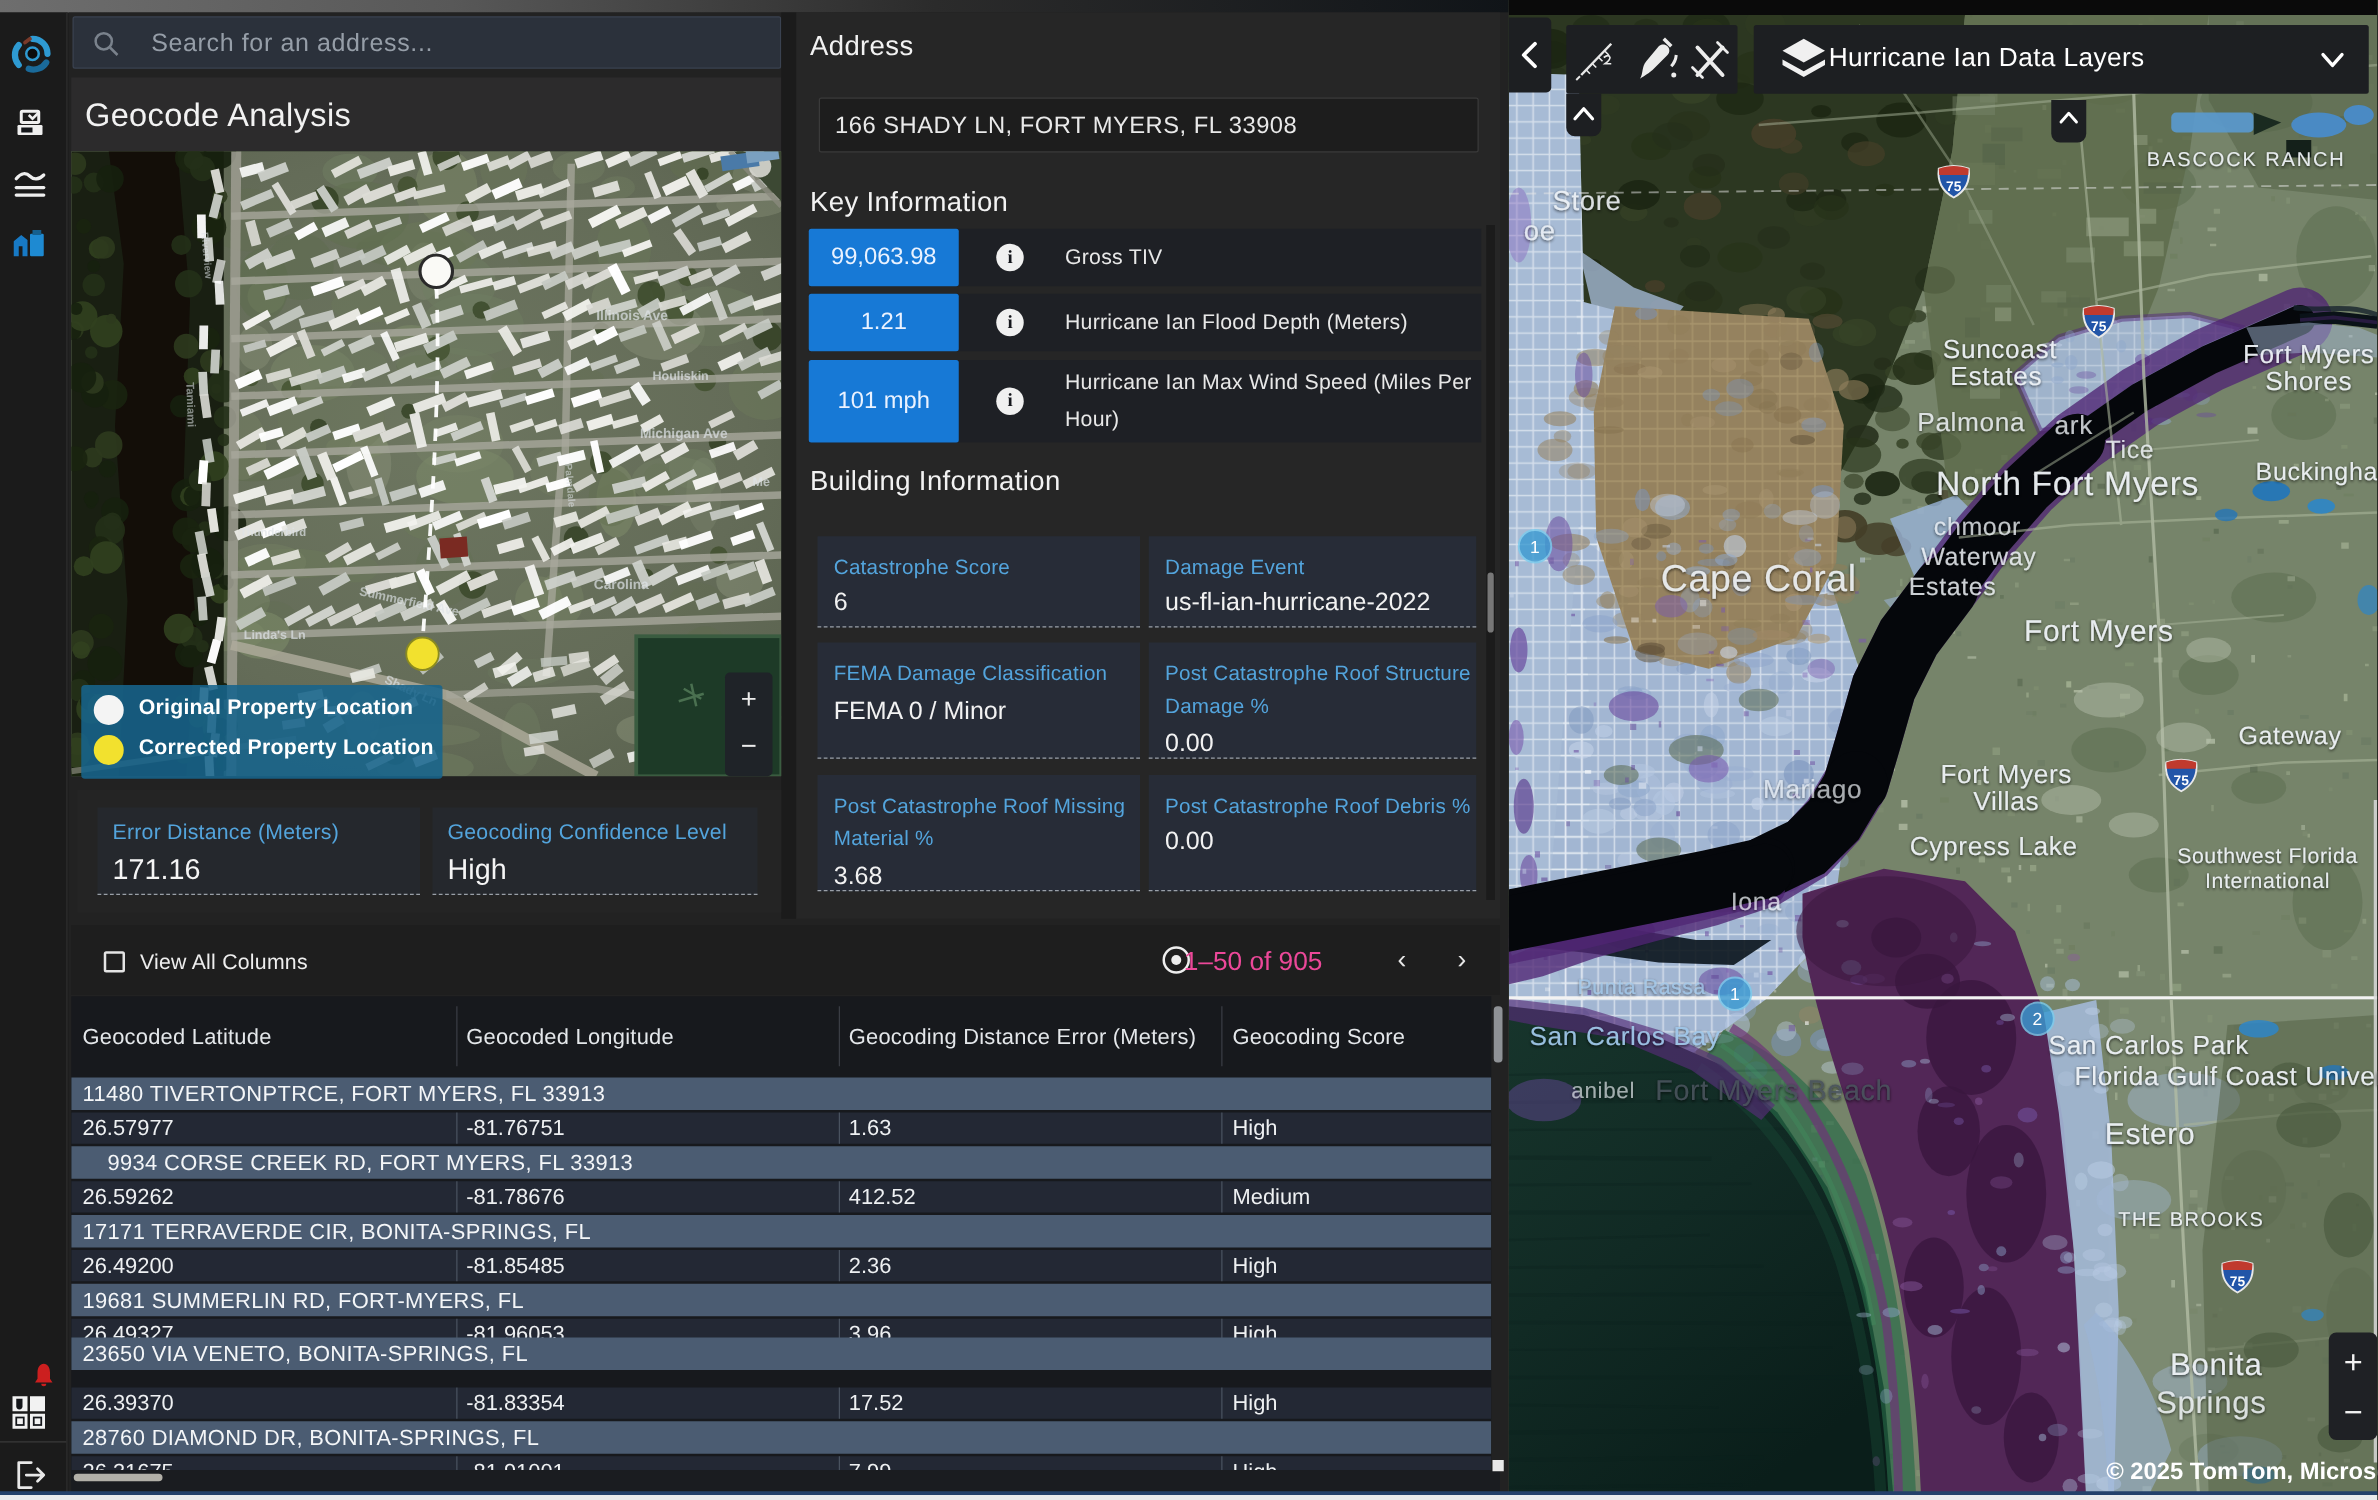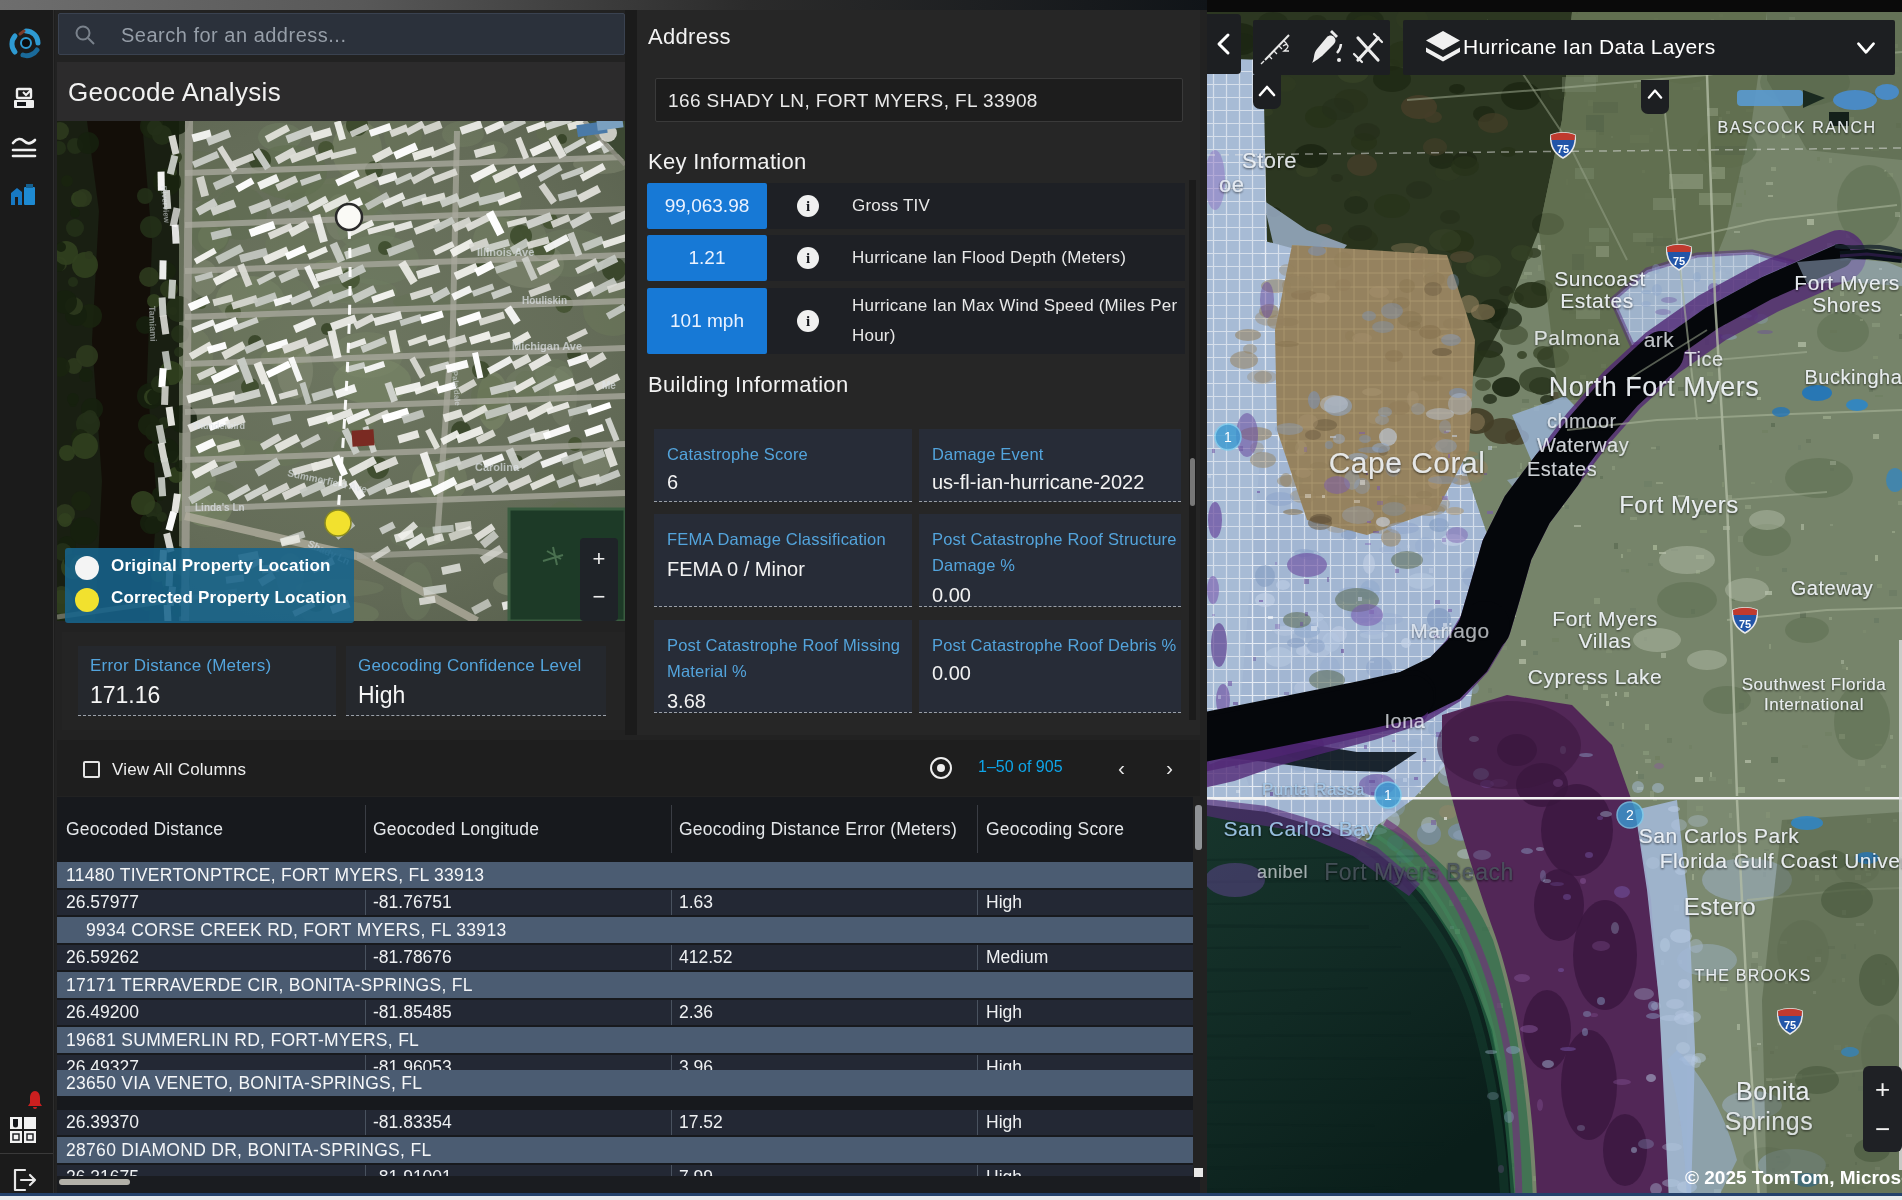--- a/index.html
+++ b/index.html
@@ -39,21 +39,21 @@
     font-size:15px; font-weight:700; text-align:center; line-height:22px; font-family:"Liberation Serif",serif; }
   .kilab { position:absolute; left:205px; width:348px; color:#e8e8e8; font-size:17px; letter-spacing:0.2px; line-height:30px; }
   .bcard { position:absolute; background:#272c37; border-bottom:1px dashed #9aa0a8; }
   .bcard .lab { position:absolute; left:13px; top:12px; width:calc(100% - 18px); color:#53a4dc; font-size:16.5px; line-height:26px; letter-spacing:0.2px; }
   .bcard .val { position:absolute; left:13px; color:#f2f2f2; font-size:20px; }
   #midscroll { position:absolute; left:552px; top:170px; width:7px; height:540px; background:#1b1b1b; }
   #midscroll .thumb { position:absolute; left:1px; top:278px; width:5px; height:48px; background:#777777; border-radius:3px; }
   #pagrow { left:57px; top:740px; width:1143px; height:56px; background:#1e1e1e; }
   #pagrow .cb { position:absolute; left:26px; top:21px; width:17px; height:17px; border:2px solid #e4e4e4; border-radius:2px; }
   #pagrow .vac { position:absolute; left:55px; top:20px; color:#eeeeee; font-size:17px; letter-spacing:0.2px; }
-  #pagrow .pg { position:absolute; left:921px; top:18px; color:#0ea5e9; font-size:16px; }
+  #pagrow .pg { position:absolute; left:890px; top:18px; color:#ec4899; font-size:21px; }
   #pagrow .ch { position:absolute; top:16px; color:#e8e8e8; font-size:21px; }
   #tablewrap { left:57px; top:797px; width:1136px; height:388px; background:#17191d; overflow:hidden; }
   .th { position:absolute; top:22px; color:#e4e7ea; font-size:17.5px; font-weight:500; letter-spacing:0.2px; }
   .colsep { position:absolute; top:8px; width:1px; height:48px; background:#3a3d44; }
   .addr-row { position:absolute; left:0; width:1136px; height:26px; background:#4b5c72; color:#f4f6f8;
     font-size:17.5px; font-weight:500; letter-spacing:0.3px; line-height:26px; padding-left:9px; }
   .data-row { position:absolute; left:0; width:1136px; height:25px; background:#232834; color:#eef0f2;
     font-size:17.5px; line-height:25px; }
   .data-row span { position:absolute; }
   .data-row i { position:absolute; top:0; width:1px; height:100%; background:#5a6472; opacity:0.7; }
@@ -804,21 +804,21 @@
     <div class="vac">View All Columns</div>
     <svg style="position:absolute; left:872px; top:16px;" width="24" height="24" viewBox="0 0 24 24">
       <circle cx="12" cy="12" r="10" fill="none" stroke="#eeeeee" stroke-width="2"></circle>
       <circle cx="12" cy="12" r="4" fill="#eeeeee"></circle>
     </svg>
     <div class="pg">1–50 of 905</div>
     <div class="ch" style="left:1061px;">‹</div>
     <div class="ch" style="left:1109px;">›</div>
   </div>
 <div class="abs" id="tablewrap">
-      <div class="th" style="left:9px;">Geocoded Distance</div>
+      <div class="th" style="left:9px;">Geocoded Latitude</div>
 <div class="th" style="left:316px;">Geocoded Longitude</div>
 <div class="th" style="left:622px;">Geocoding Distance Error (Meters)</div>
 <div class="th" style="left:929px;">Geocoding Score</div>
 <div class="colsep" style="left:308px;"></div>
 <div class="colsep" style="left:614px;"></div>
 <div class="colsep" style="left:920px;"></div>
 <div class="addr-row" style="top:65px;">11480 TIVERTONPTRCE, FORT MYERS, FL 33913</div>
 <div class="data-row" style="top:93px;">
         <span style="left:9px;">26.57977</span>
         <span style="left:316px;">-81.76751</span>

